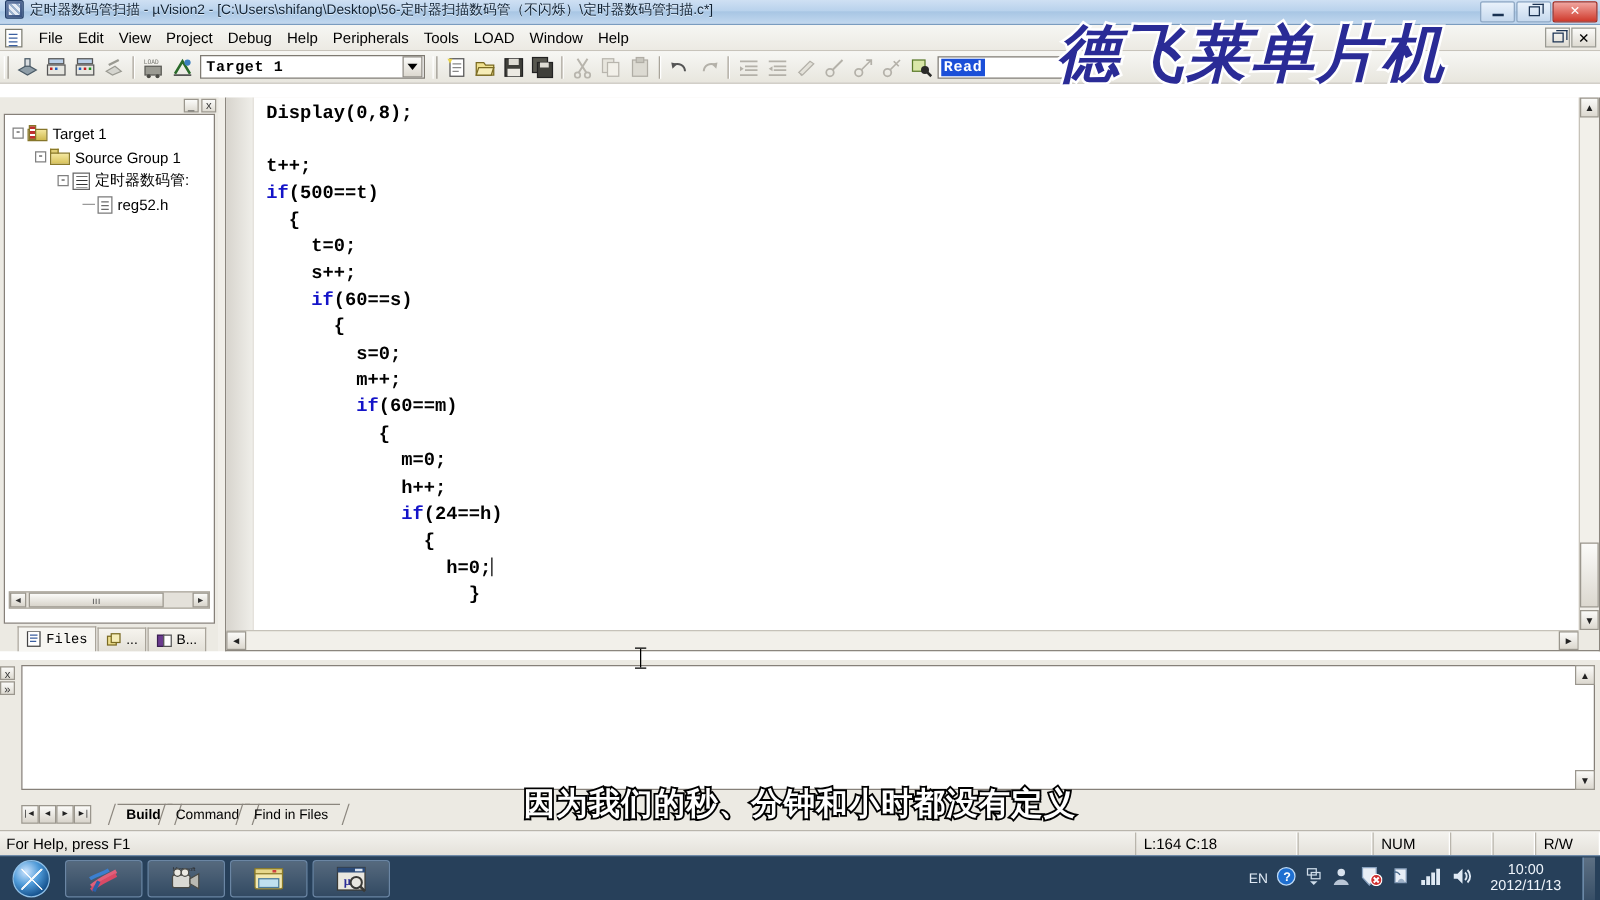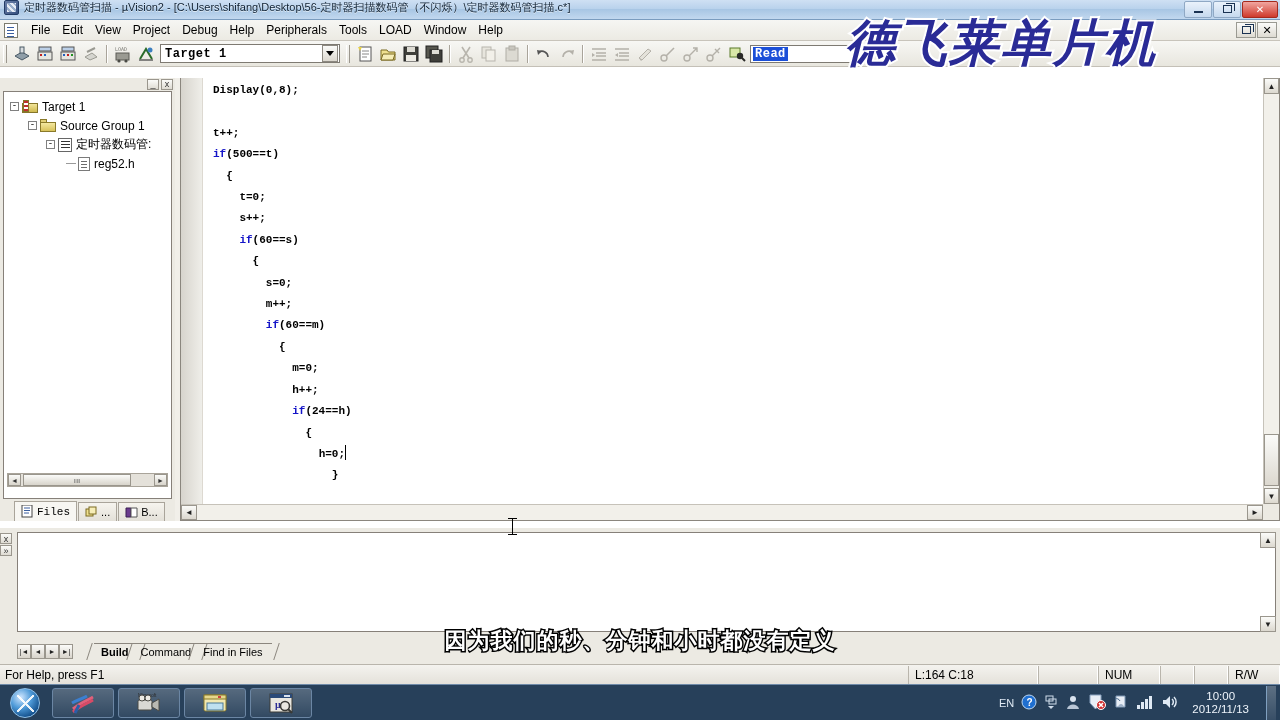--- a/index.html
+++ b/index.html
@@ -246,21 +246,21 @@
     background: #fff; border: 1px solid #8b867e; border-top: none;
   }
   .editor-gutter {
     position: absolute; left: 0; top: 0; width: 22px; bottom: 0;
     background: linear-gradient(to right,#d7d4cd,#efeee9);
     border-right: 1px solid #ddd9d1;
   }
   .code {
     position: absolute; left: 23px; top: 2px; right: 17px; bottom: 17px;
     font-family: "Liberation Mono", monospace;
-    font-size: 11px; line-height: 21.4px; color: #000;
+    font-size: 15px; line-height: 21.4px; color: #000;
     white-space: pre; overflow: hidden; padding-left: 9px; font-weight: bold;
   }
   .kw { color: #1414c8; }
   .caret {
     display: inline-block; width: 1px; height: 15px; background: #000;
     vertical-align: -3px; margin-left: 0px;
   }
   .vscroll {
     position: absolute; right: 0; top: 0; width: 16px; bottom: 16px;
     background: #f2f0ea; border-left: 1px solid #c6c2b9;
@@ -343,21 +343,21 @@
     content: ""; position: absolute; right: -5px; top: -1px; width: 10px; height: 17px;
     border-right: 1px solid #8b867e; transform: skewX(-18deg);
   }
   .otab.active { font-weight: bold; margin-left: 17px; }
 
   
   .subtitle {
     position: absolute; left: 0; top: 626px; width: 1280px;
     text-align: center; z-index: 45;
     font-family: "DejaVu Sans", sans-serif;
-    font-size: 22px; font-weight: bold; color: #ffffff;
+    font-size: 25px; font-weight: bold; color: #ffffff;
     -webkit-text-stroke: 3px #000;
     paint-order: stroke fill;
     letter-spacing: 1px; pointer-events: none;
   }
 
   
   .statusbar {
     position: absolute; left: 0; top: 664px; width: 1280px; height: 20px;
     background: linear-gradient(to bottom,#f4f3ef,#e4e1da);
     border-top: 1px solid #b9b5ac;

